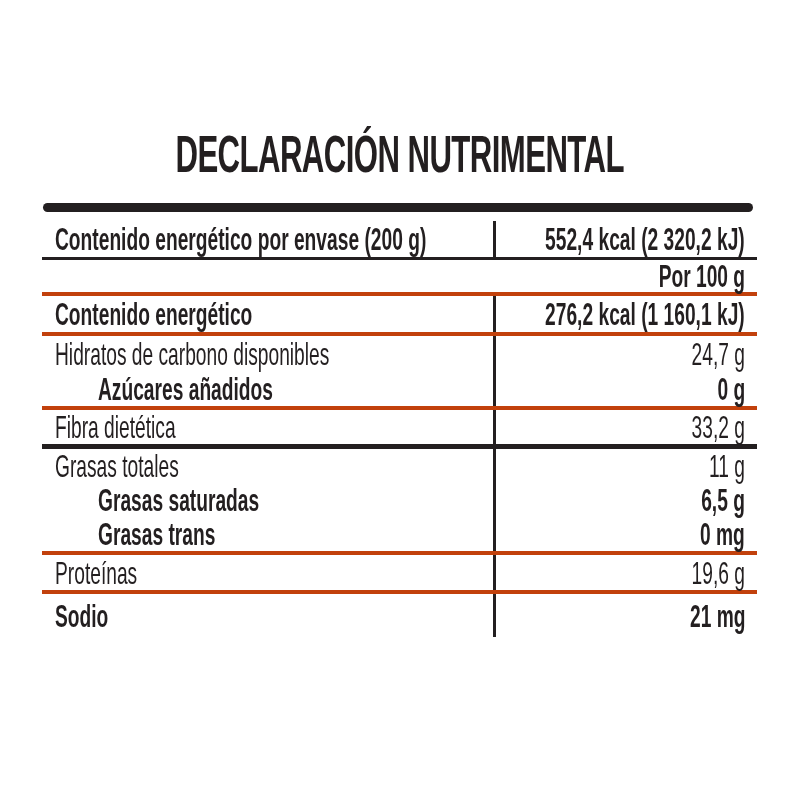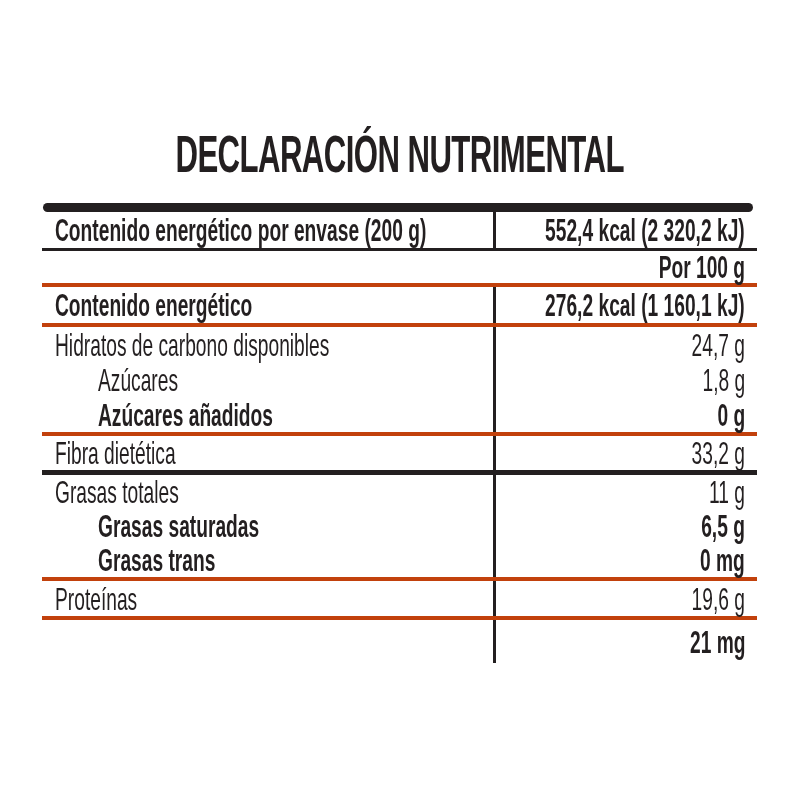--- a/index.html
+++ b/index.html
@@ -80,21 +80,21 @@
   .rcell .txt { transform: scaleX(0.60); transform-origin: 100% 50%; }
   .b { font-weight: bold; }
   .vline {
     position: absolute;
     left: 451px;
     top: 0;
     bottom: 0;
     width: 3px;
     background: #231f20;
   }
-  .h-header  { height: 36px; }
+  .h-header  { height: 36px; margin-top: 9px; }
   .h-per100  { height: 32px; }
   .h-energy  { height: 36px; text-decoration: underline; }
   .h-line35  { height: 35px; }
   .h-fibra   { height: 34px; }
   .h-line34  { height: 34px; text-align: right; }
   .h-prot    { height: 35px; }
   .h-sodio   { height: 43px; }
 </style>
 </head>
 <body>
@@ -137,28 +137,20 @@
     <div class="subrow h-line35">
       <div class="lcell">
         <span class="txt">Hidratos de carbono disponibles</span>
       </div>
       <div class="rcell">
         <span class="txt">24,7 g</span>
       </div>
     </div>
     <div class="subrow h-line35">
       <div class="lcell ind">
-        <span class="txt">Azúcares</span>
-      </div>
-      <div class="rcell">
-        <span class="txt">1,8 g</span>
-      </div>
-    </div>
-    <div class="subrow h-line35">
-      <div class="lcell ind">
         <span class="txt b">Azúcares añadidos</span>
       </div>
       <div class="rcell">
         <span class="txt b">0 g</span>
       </div>
     </div>
     <i class="vline"></i>
   </div>
 
   <div class="row h-fibra sep5">
@@ -203,19 +195,22 @@
     <div class="lcell">
       <span class="txt">Proteínas</span>
     </div>
     <div class="rcell">
       <span class="txt">19,6 g</span>
     </div>
     <i class="vline"></i>
   </div>
 
   <div class="row h-sodio">
+    <div class="lcell">
+      <span class="txt b">Sodio</span>
+    </div>
     <div class="rcell">
       <span class="txt b">21 mg</span>
     </div>
     <i class="vline"></i>
   </div>
 
 </div>
 
 </body></html>

